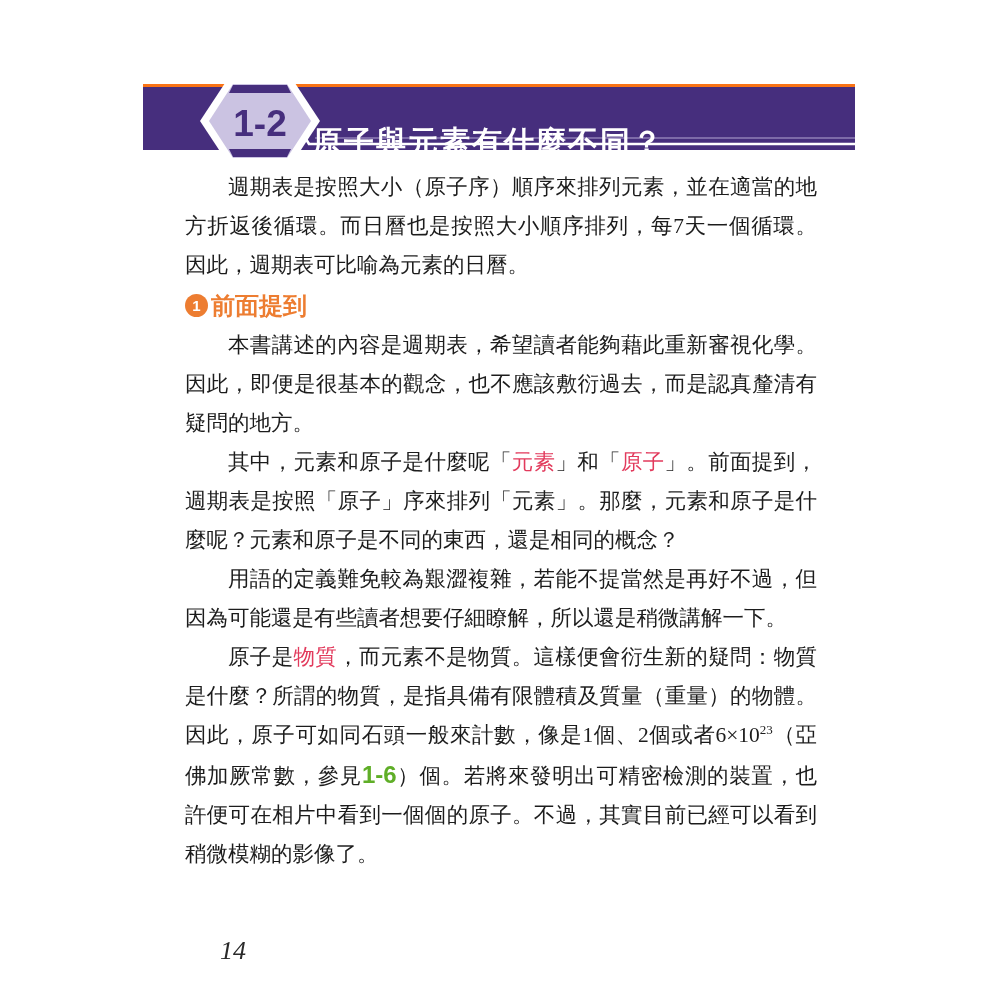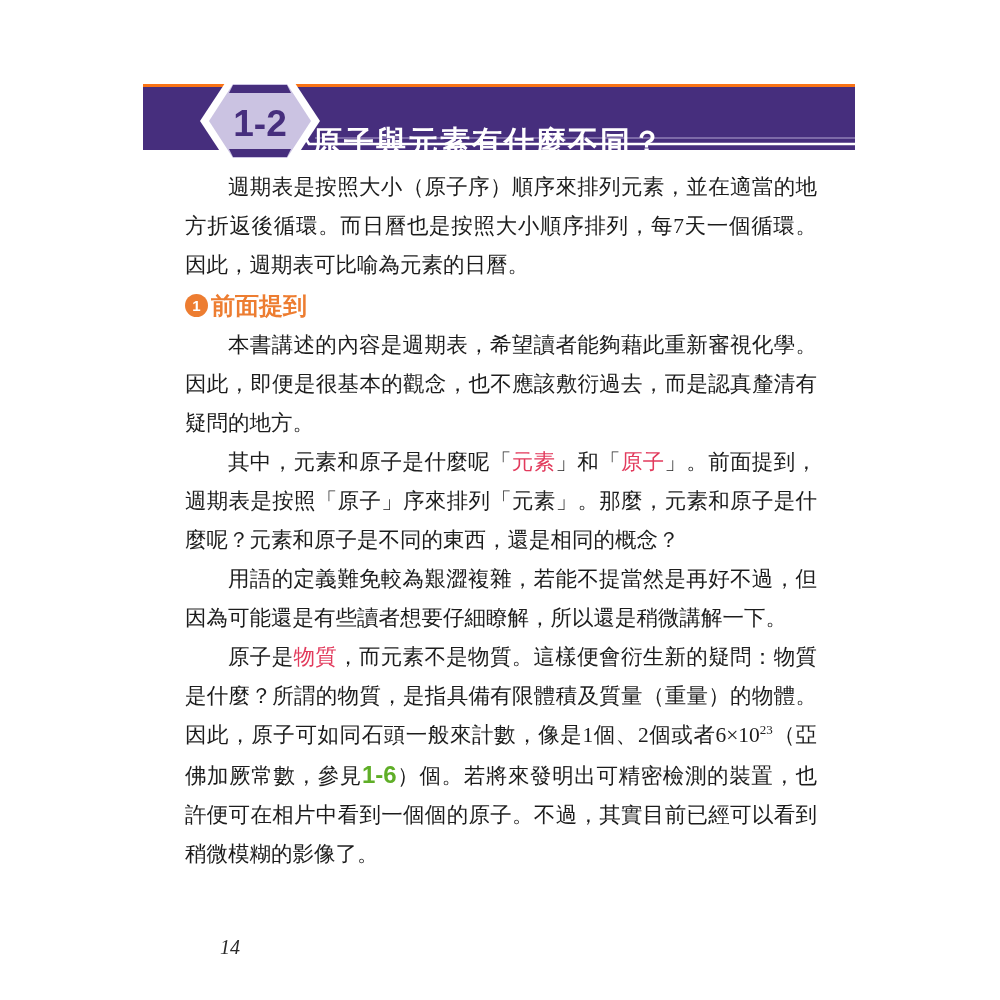--- a/index.html
+++ b/index.html
@@ -52,21 +52,21 @@
   .circle-num{
     width:23px;height:23px;border-radius:50%;
     background:#ed7d31;color:#ffffff;
     display:inline-flex;align-items:center;justify-content:center;
     font-size:15px;font-weight:bold;flex:0 0 auto;
   }
   
   .page-number{
     position:absolute;left:220px;top:936px;
     font-family:"Liberation Serif","DejaVu Serif",serif;
-    font-style:italic;font-size:20px;color:#2a2a2a;
+    font-style:italic;font-size:26px;color:#2a2a2a;
   }
 </style>
 </head>
 <body>
 
 <div class="banner">
 
   <svg class="underline-art" viewBox="0 0 712 66">
     <line x1="172" y1="54" x2="712" y2="54" stroke="#b3a6d4" stroke-width="1.2"></line>
     <polyline points="147,61 157,45 166,60" fill="none" stroke="#ffffff" stroke-width="2.6" stroke-linejoin="round"></polyline>

